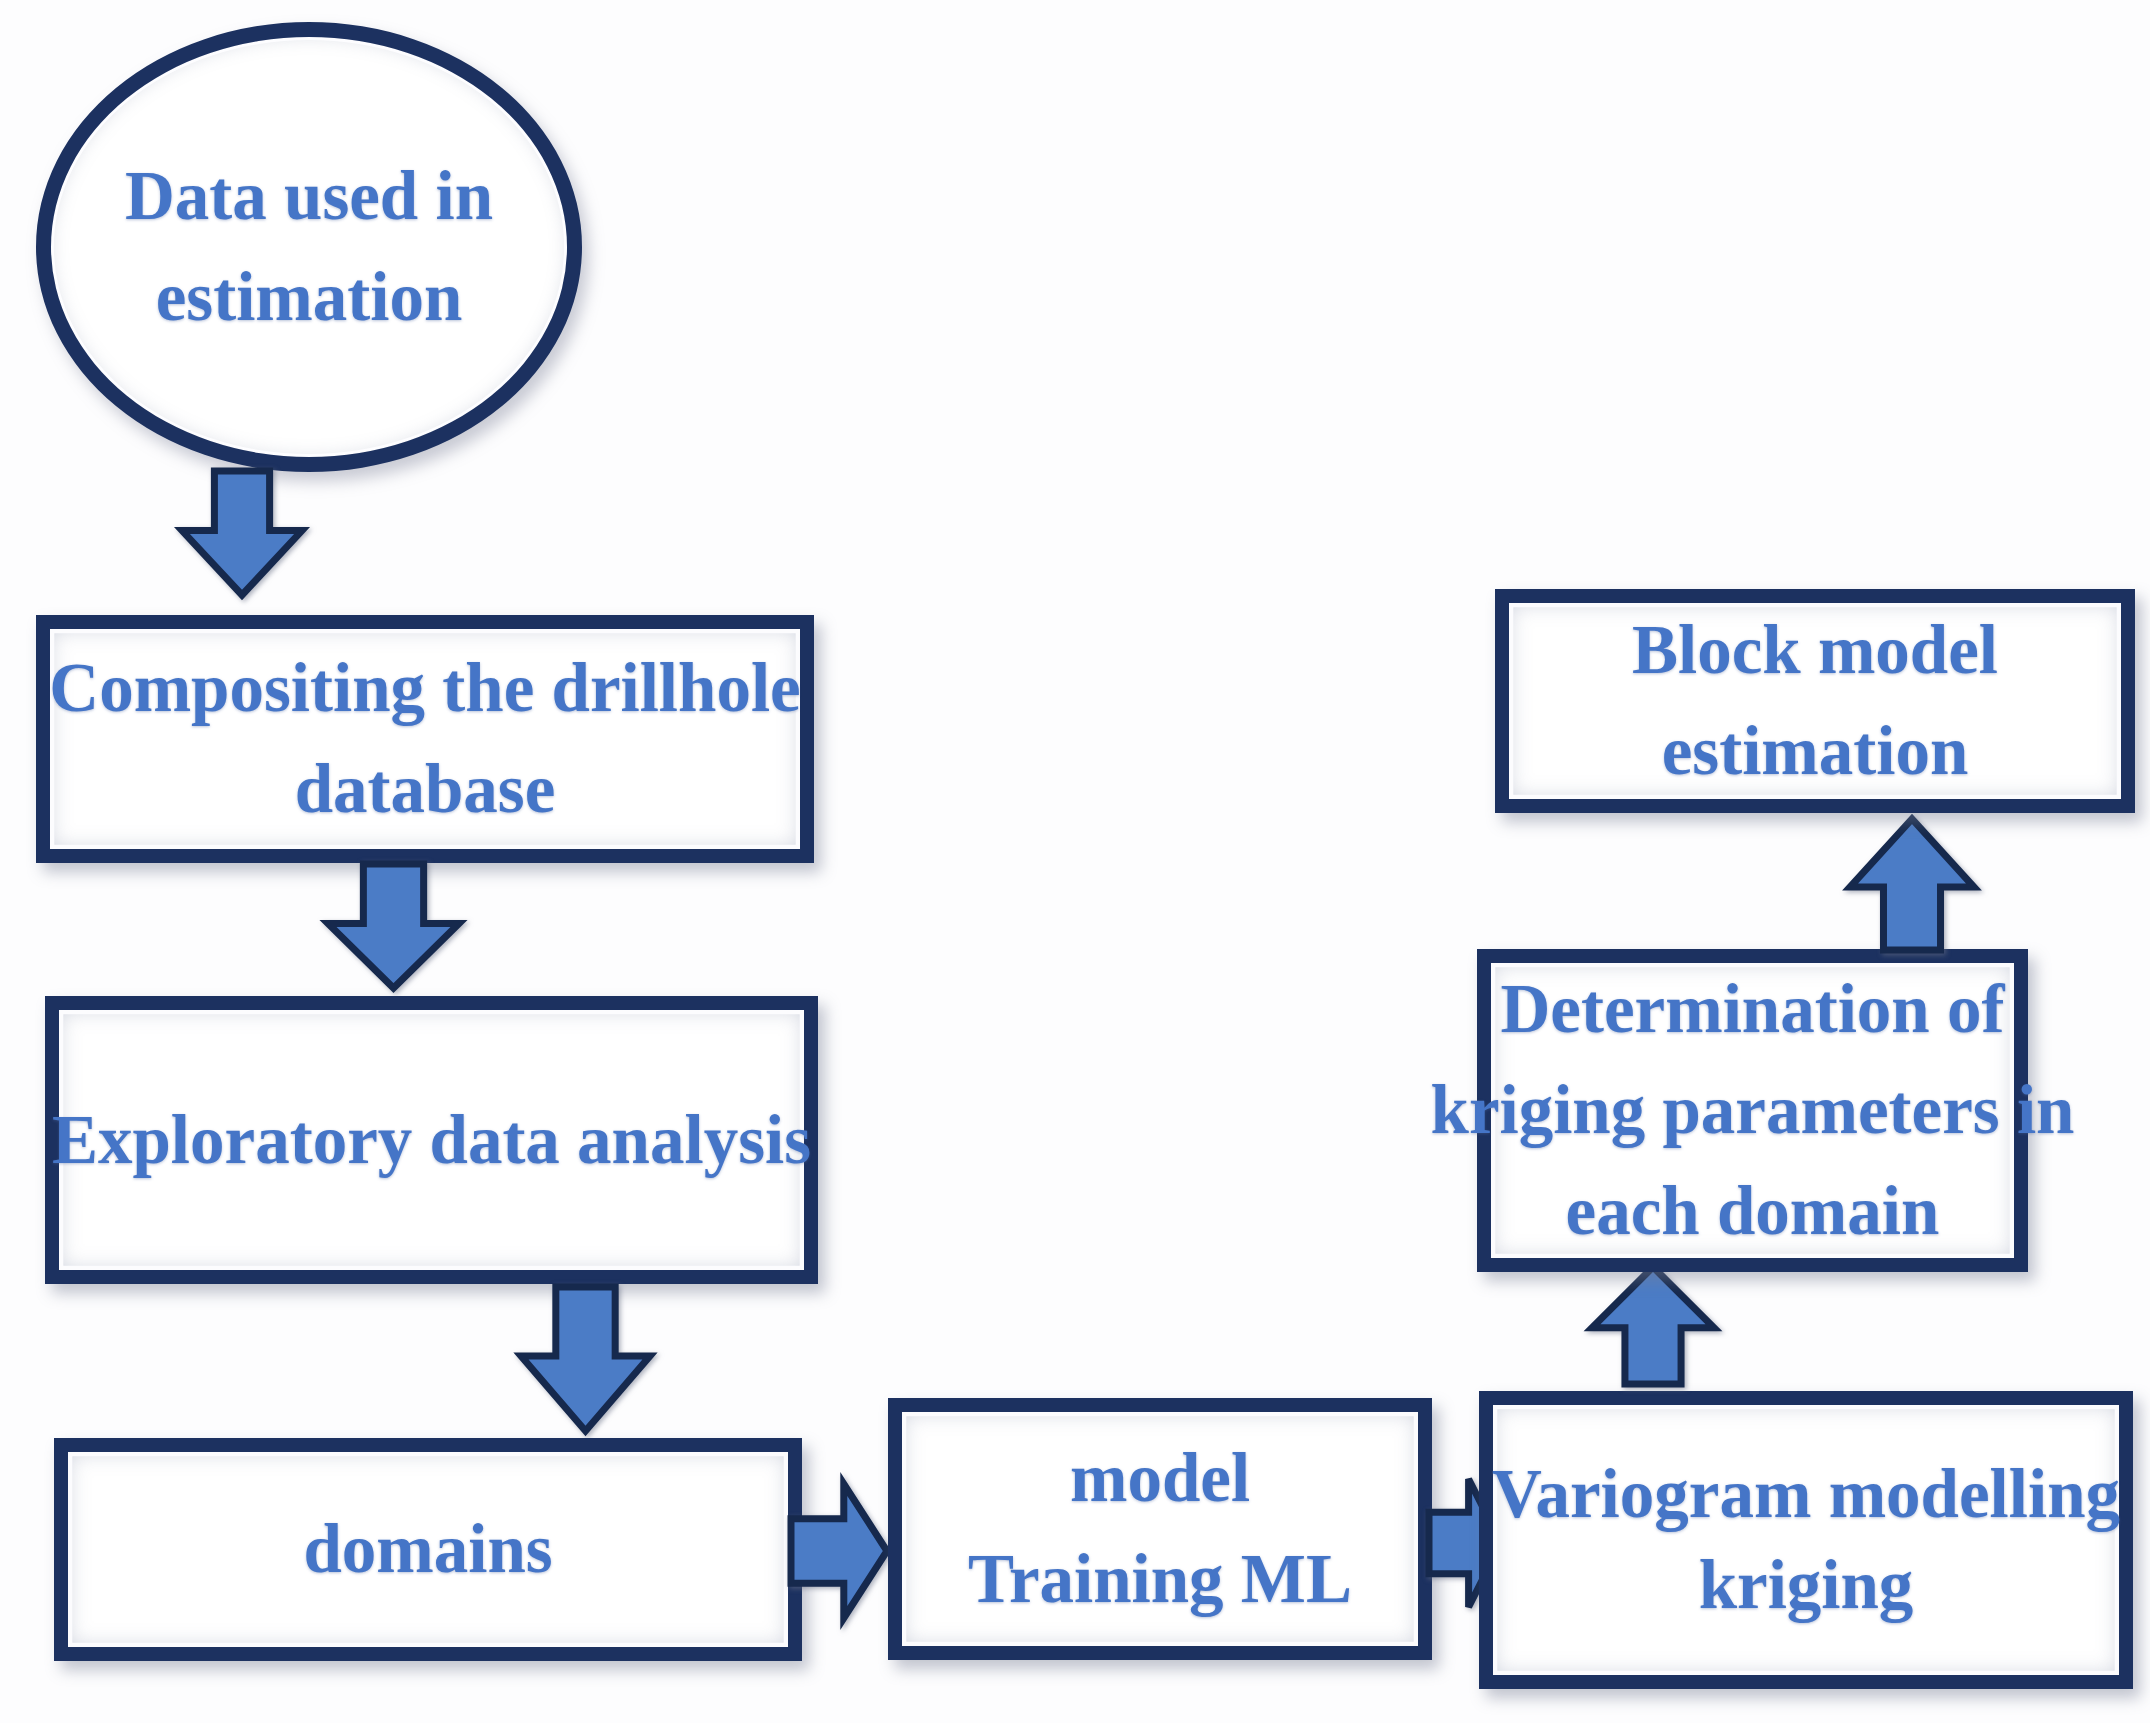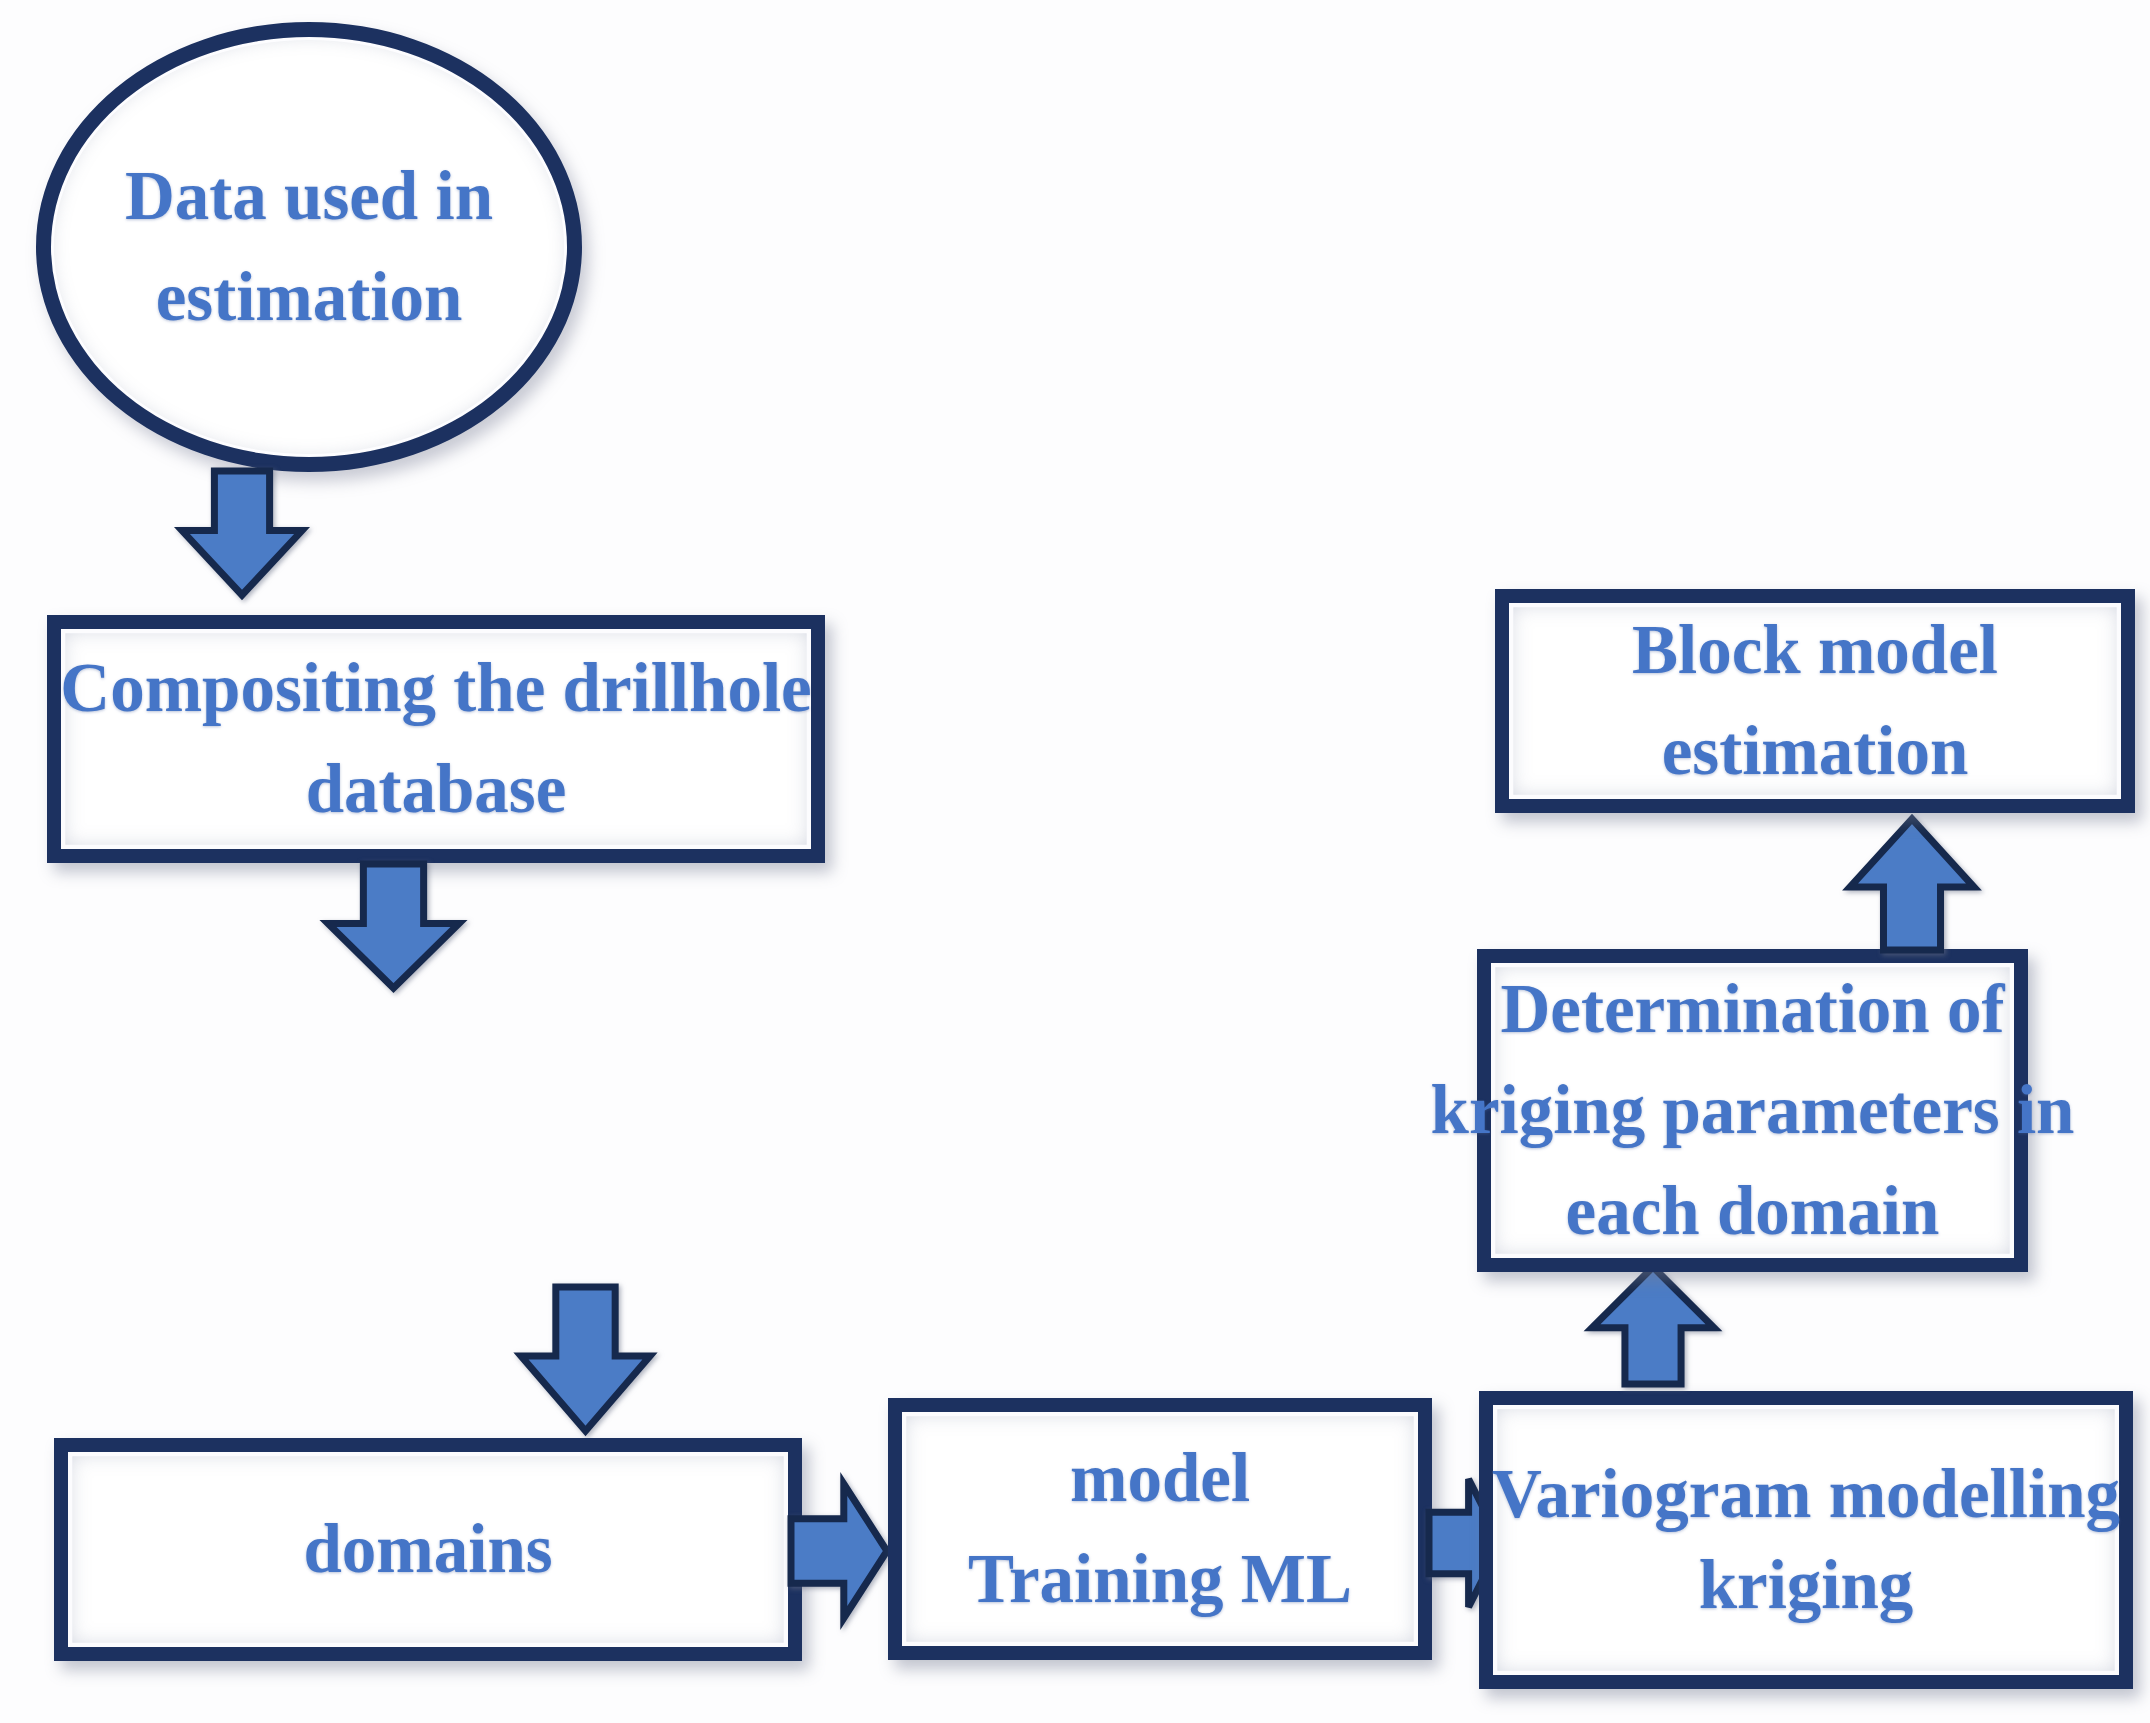--- a/index.html
+++ b/index.html
@@ -54,29 +54,32 @@
 
   <div class="node ellipse" style="left:36px;top:21.6px;width:546px;height:450px;">
     <div class="line">Data used in</div>
     <div class="line">estimation</div>
   </div>
 
   <svg class="arrow" style="left:182px;top:471px;width:120px;height:124px;" viewBox="0 0 100 100" preserveAspectRatio="none">
     <polygon points="27,0 73,0 73,48 100,48 50,100 0,48 27,48"></polygon>
   </svg>
 
-  <div class="node" style="left:36px;top:615px;width:778px;height:248px;margin-left:11px;">
+  <div class="node" style="left:36px;top:615px;width:778px;height:248px;">
     <div class="line">Compositing the drillhole</div>
     <div class="line">database</div>
   </div>
 
   <svg class="arrow" style="left:328px;top:864px;width:131px;height:124px;" viewBox="0 0 100 100" preserveAspectRatio="none">
     <polygon points="27,0 73,0 73,48 100,48 50,100 0,48 27,48"></polygon>
   </svg>
 
+  <div class="node" style="left:45px;top:996px;width:773px;height:288px;">
+    <div class="line">Exploratory data analysis</div>
+  </div>
 
   <svg class="arrow" style="left:521px;top:1287px;width:129px;height:144px;" viewBox="0 0 100 100" preserveAspectRatio="none">
     <polygon points="27,0 73,0 73,48 100,48 50,100 0,48 27,48"></polygon>
   </svg>
 
   <div class="node" style="left:54px;top:1438px;width:748px;height:223px;">
     <div class="line">domains</div>
   </div>
 
   <svg class="arrow" style="left:791px;top:1484px;width:96px;height:134px;" viewBox="0 0 100 100" preserveAspectRatio="none">

